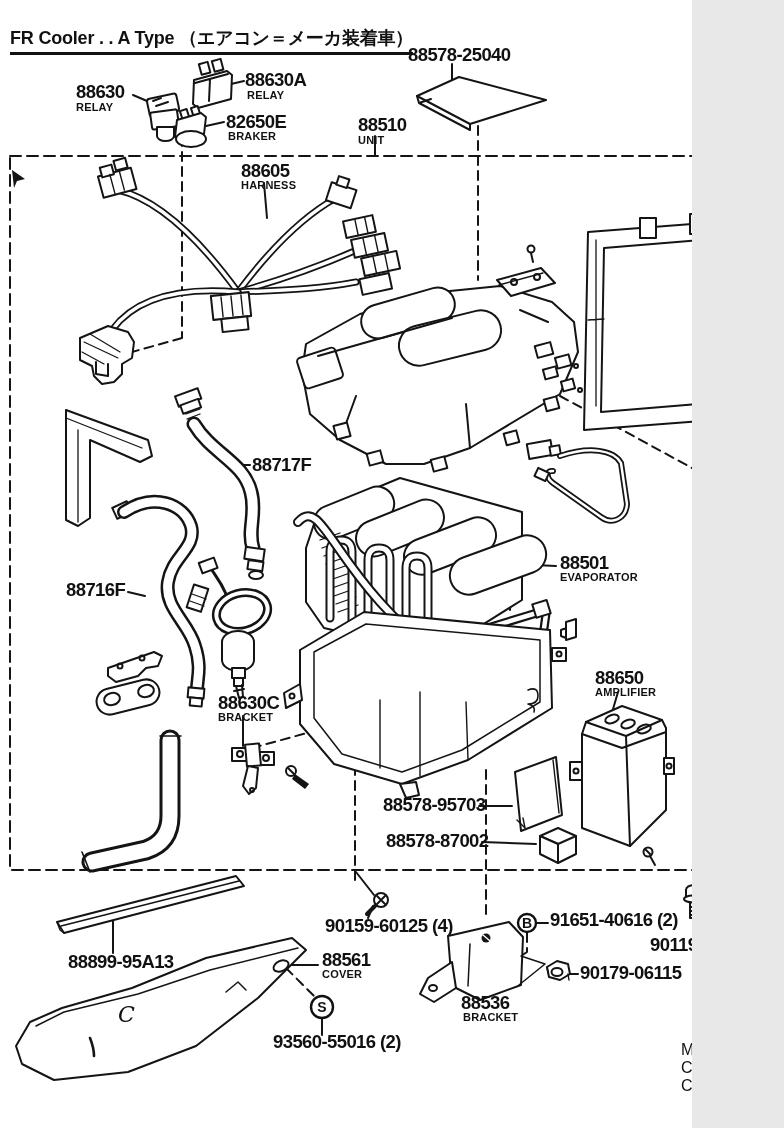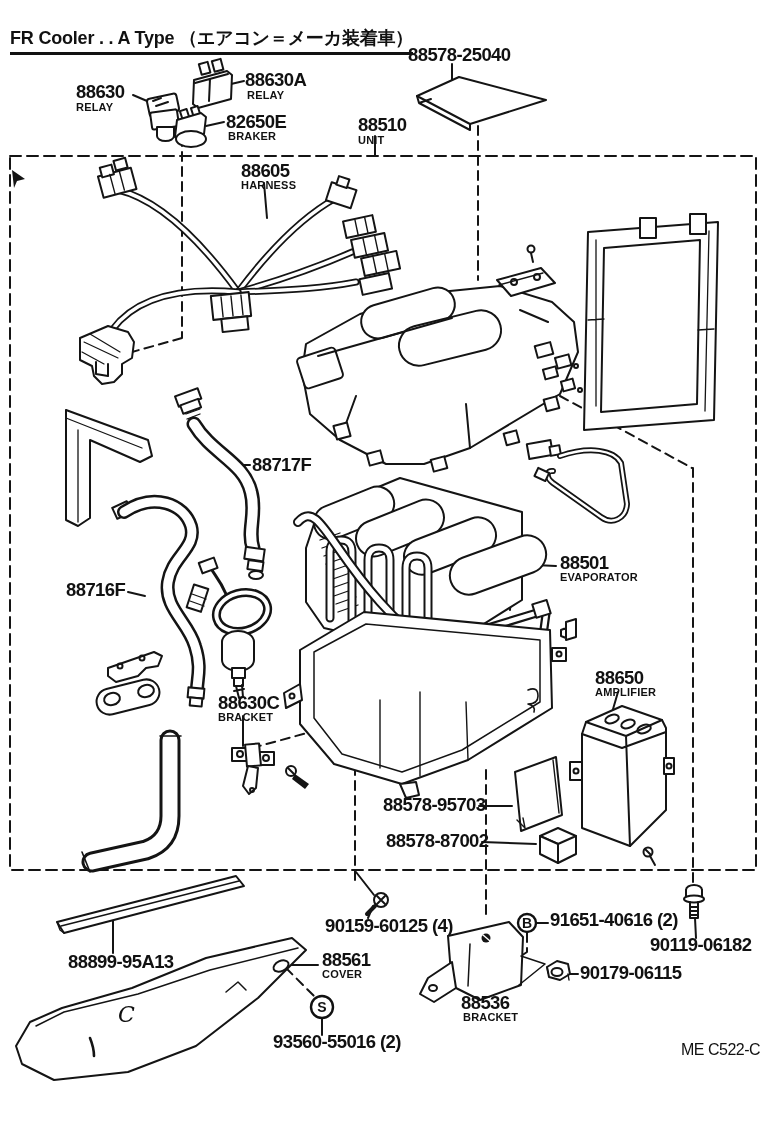--- a/index.html
+++ b/index.html
@@ -1,16 +1,16 @@
 <!DOCTYPE html>
 <html><head>
 <meta charset="utf-8">
 <style>
   html,body{margin:0;padding:0;background:#e8e8e8;}
-  .page{position:relative;width:784px;height:1128px;background:#ffffff;overflow:hidden;
+  .page{position:relative;width:692px;height:1128px;background:#ffffff;overflow:hidden;
         font-family:"Liberation Sans","DejaVu Sans",sans-serif;color:#111;}
   .title{position:absolute;left:10px;top:26px;font-size:18px;font-weight:700;
          letter-spacing:-0.2px;border-bottom:3px solid #111;padding-bottom:2px;white-space:nowrap;}
   .footer-code{position:absolute;left:681px;top:1041px;font-size:16px;font-weight:400;letter-spacing:-0.5px;}
   svg{position:absolute;left:0;top:0;}
   svg text.pn{font-family:"Liberation Sans","DejaVu Sans",sans-serif;font-size:18.5px;font-weight:700;
               letter-spacing:-0.6px;fill:#111;}
   svg text.pname{font-family:"Liberation Sans","DejaVu Sans",sans-serif;font-size:11px;font-weight:700;
               letter-spacing:0.2px;fill:#111;}
   svg text.sym{font-family:"Liberation Sans","DejaVu Sans",sans-serif;font-size:14px;font-weight:700;fill:#111;}

